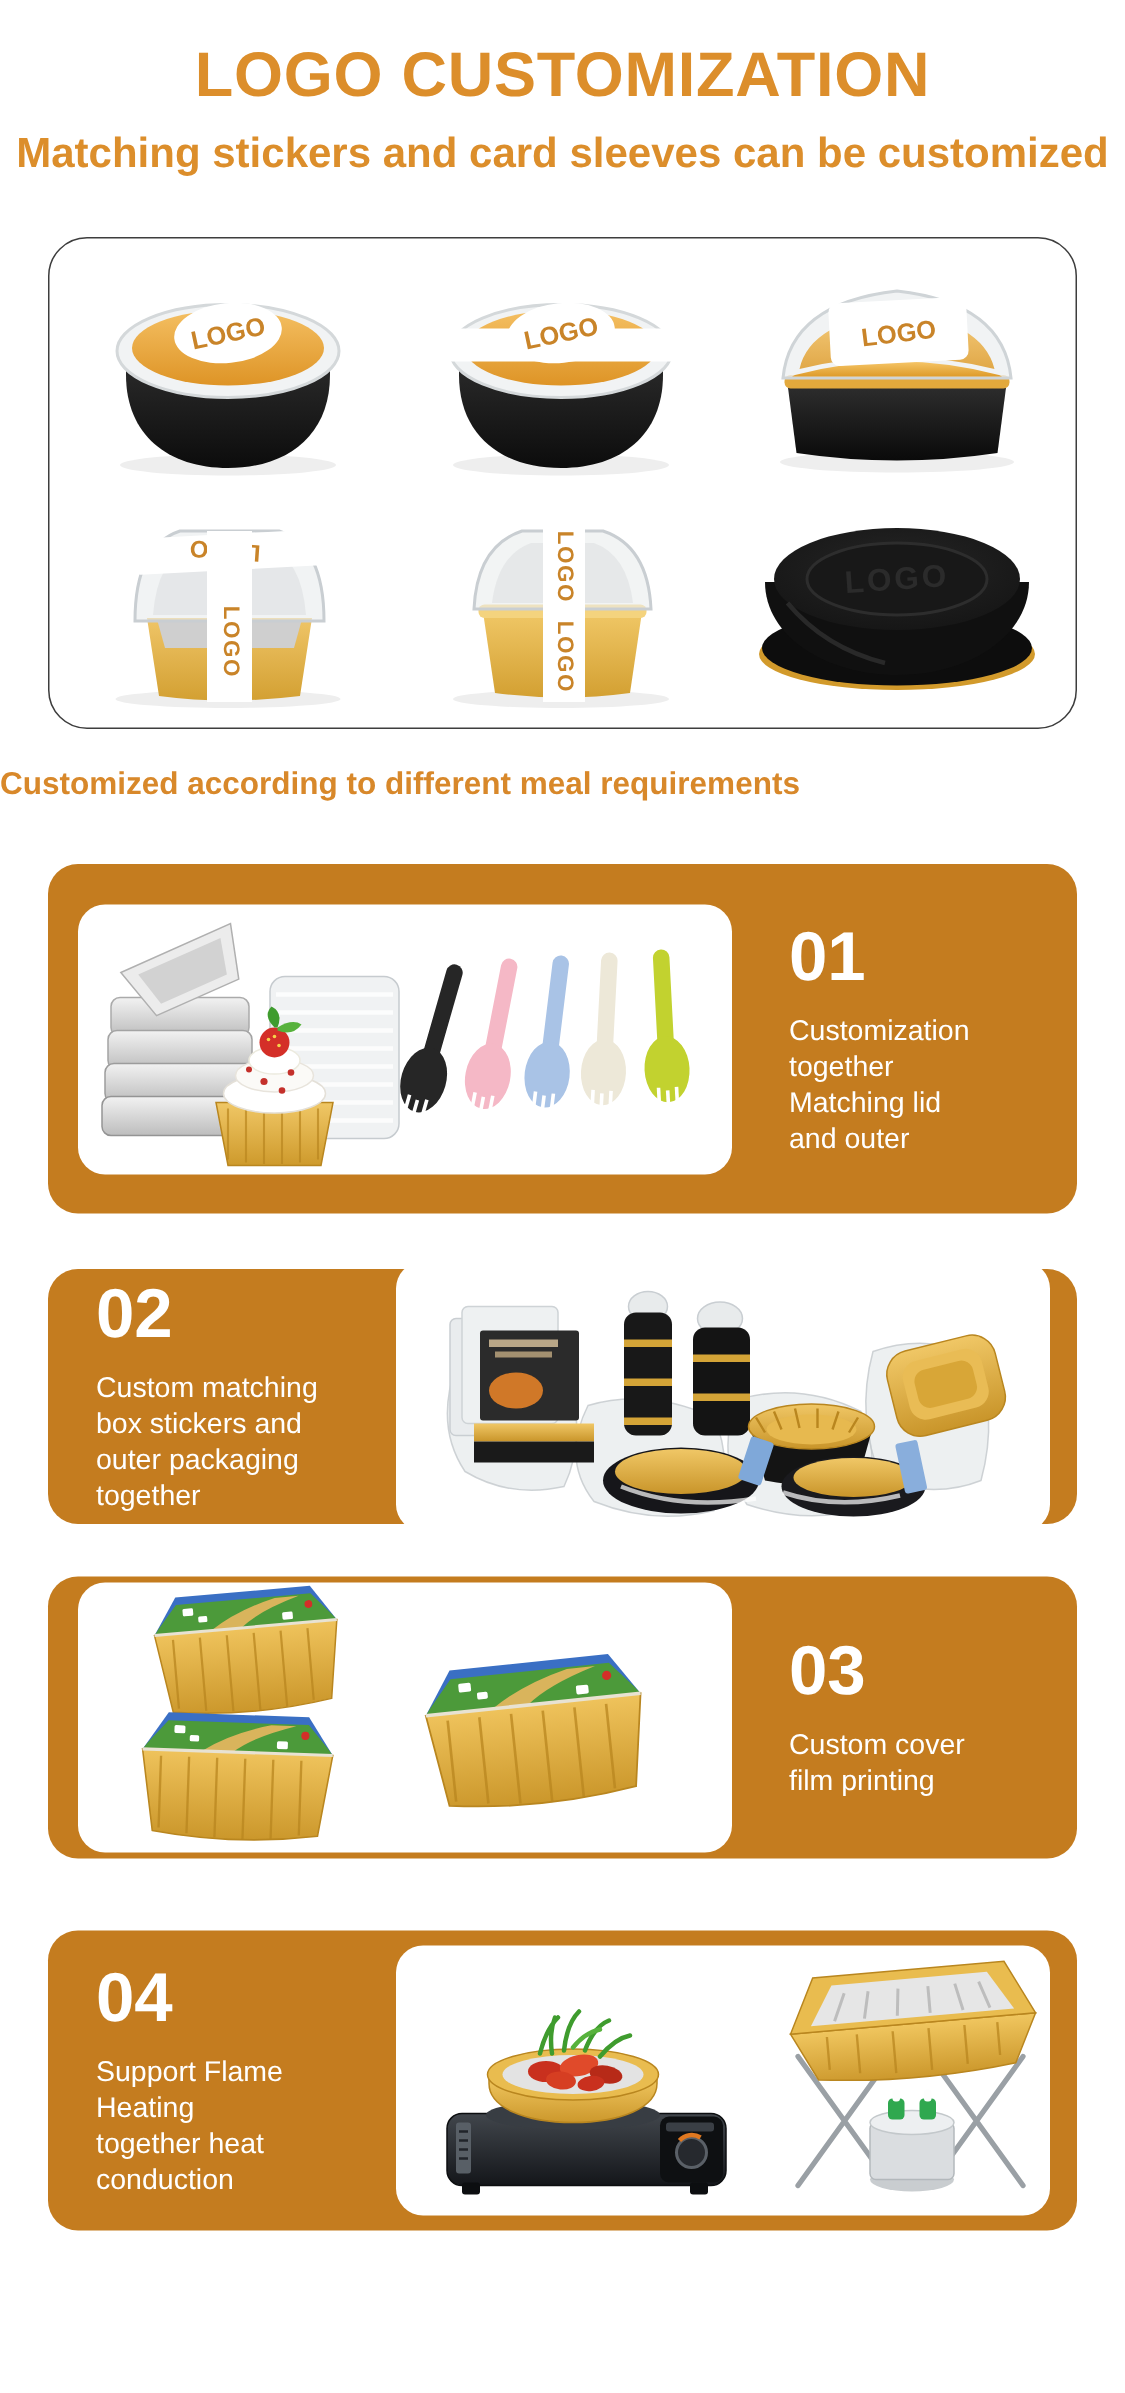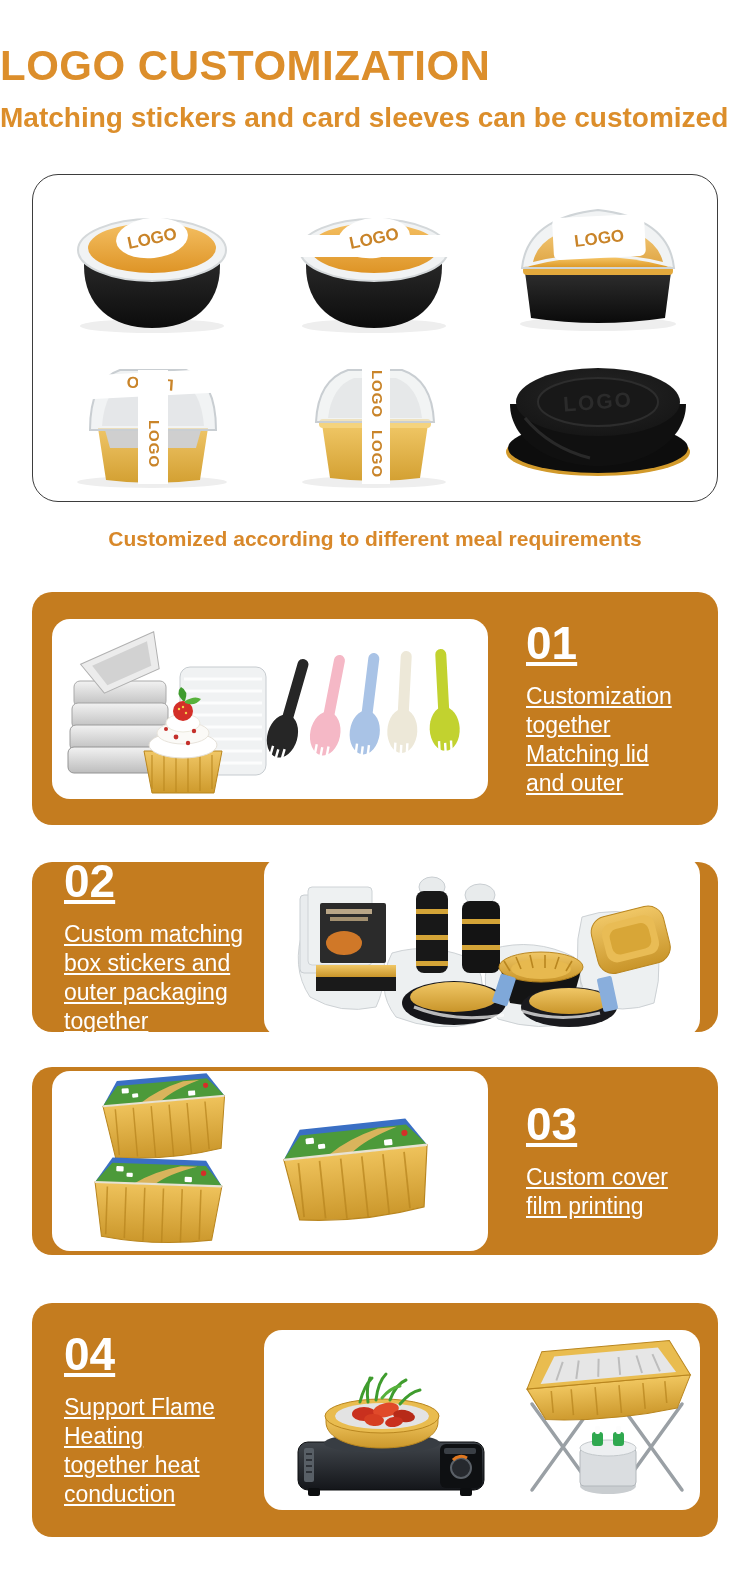--- a/index.html
+++ b/index.html
@@ -1,47 +1,47 @@
 <!DOCTYPE html>
 <html><head>
 <meta charset="utf-8">
 <style>
   html,body{margin:0;padding:0;background:#ffffff;}
   body{width:750px;font-family:"Liberation Sans",sans-serif;-webkit-font-smoothing:antialiased;}
   .page{width:750px;overflow:hidden;background:#fff;}
 
   
-  .hdr{padding-top:44px;text-align:left;}
+  .hdr{padding-top:28px;text-align:center;}
   .hdr-title{font-size:42px;line-height:1.05;font-weight:bold;color:#DC8E2B;letter-spacing:.5px;}
   .hdr-sub{margin-top:14px;font-size:28px;font-weight:bold;color:#DC8E2B;}
 
   
   .showcase{margin:40px 32px 0;height:328px;border:1.5px solid #3d3d3d;border-radius:26px;
     background:#fff;box-sizing:border-box;display:grid;grid-template-columns:repeat(3,1fr);
     grid-template-rows:1fr 1fr;align-items:center;justify-items:center;padding:10px 8px;}
   .showcase svg{display:block;}
 
   
-  .meal-heading{margin-top:25px;text-align:center;font-size:21px;font-weight:bold;color:#D8882A;}
+  .meal-heading{margin-top:25px;font-size:21px;font-weight:bold;color:#D8882A;}
 
   
   .cards{margin:41px 32px 0;}
   .card{background:#C47C1F;border-radius:20px;display:flex;align-items:center;
     box-sizing:border-box;padding:0 18px 0 20px;}
   .card.c1{height:233px;margin-bottom:37px;}
   .card.c2{height:170px;margin-bottom:35px;}
   .card.c3{height:188px;margin-bottom:48px;}
-  .card.c4{height:234px;margin-bottom:3px;}
+  .card.c4{height:200px;margin-bottom:3px;}
   .panel{width:436px;height:180px;background:#fff;border-radius:18px;flex:none;
     display:flex;align-items:center;justify-content:center;overflow:hidden;}
-  .tcol{flex:1;display:flex;flex-direction:column;justify-content:center;color:#fff;text-decoration:underline;}
+  .tcol{flex:1;display:flex;flex-direction:column;justify-content:center;color:#fff;}
   .card.img-left .tcol{padding-left:38px;padding-right:2px;}
   .card.img-right .tcol{padding-left:12px;padding-right:14px;}
   .fnum{font-size:46px;font-weight:bold;line-height:1;margin-bottom:16px;}
-  .fline{font-size:23px;line-height:1.26;font-weight:normal;}
+  .fline{font-size:19px;line-height:1.26;font-weight:normal;}
 </style>
 </head>
 <body>
 
 <div class="page">
 
   <div class="hdr">
     <div class="hdr-title">LOGO CUSTOMIZATION</div>
     <div class="hdr-sub">Matching stickers and card sleeves can be customized</div>
   </div>

